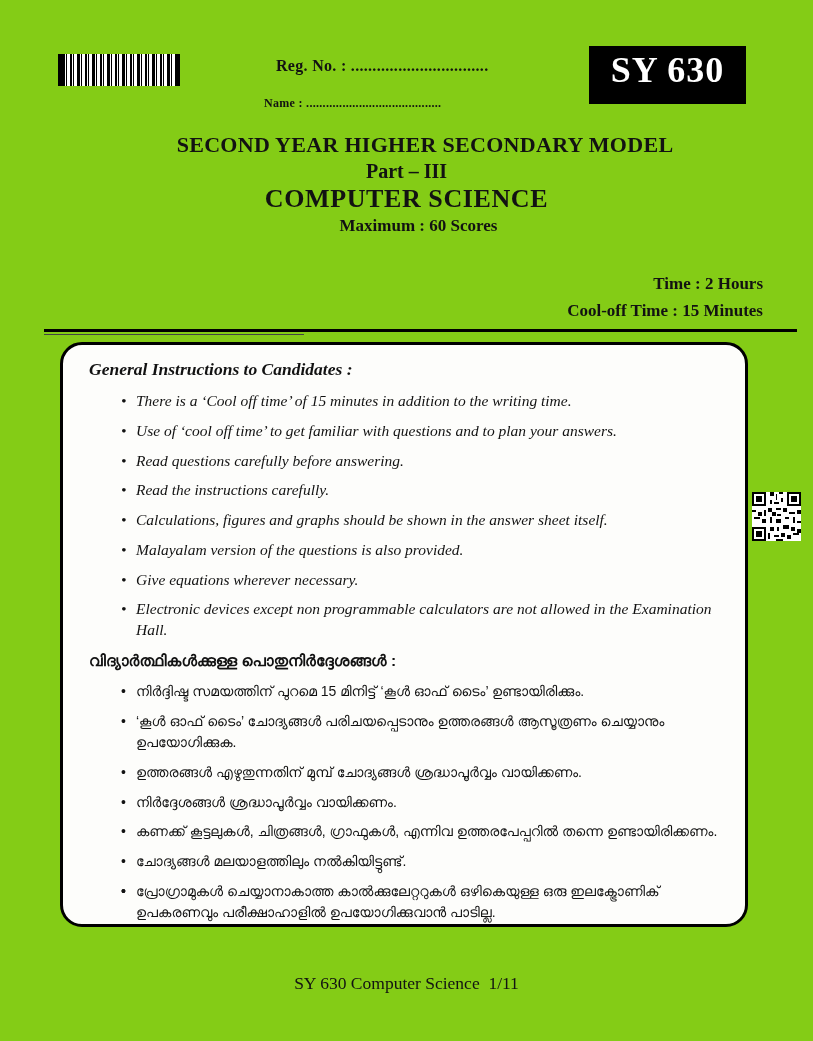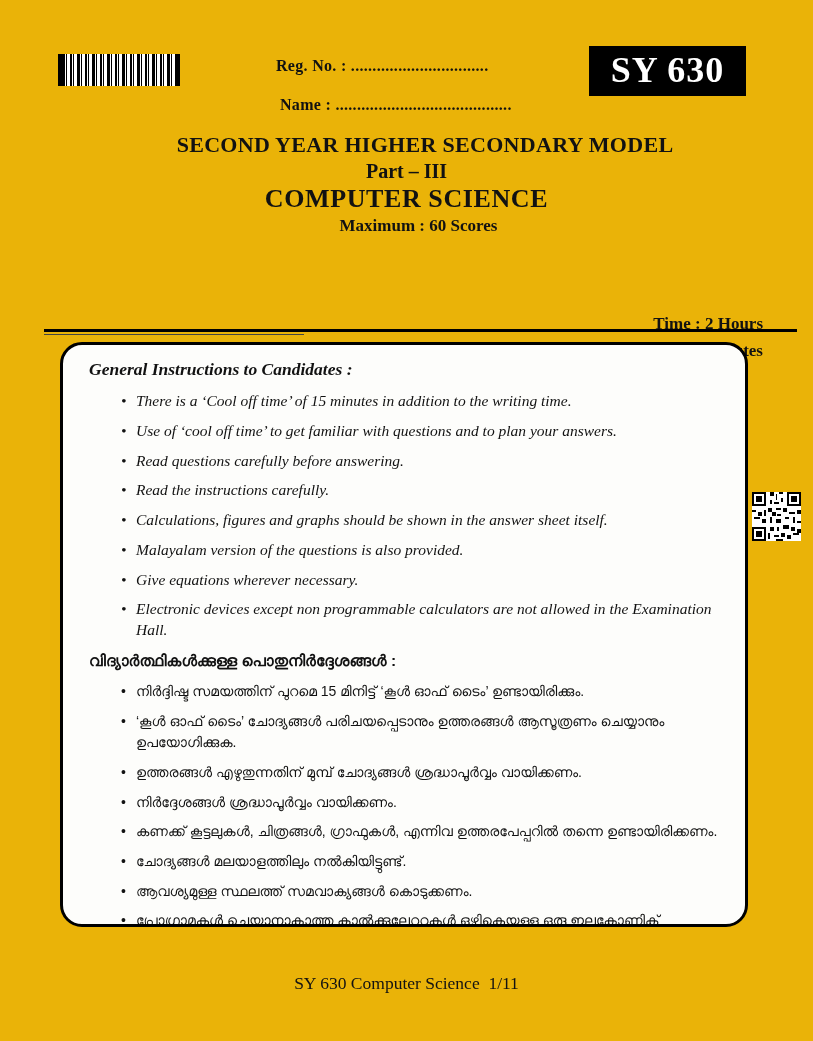--- a/index.html
+++ b/index.html
@@ -1,43 +1,43 @@
 <!DOCTYPE html>
 <html><head>
 <meta charset="utf-8">
 <style>
   html,body { margin:0; padding:0; background:#d9d9d9; }
   .page {
     position:relative; width:813px; height:1041px; margin:0 auto;
-    background:#eab308; color:#121212;
+    background:#84cc16; color:#121212;
     font-family:"Liberation Serif", serif; overflow:hidden;
   }
   
   .barcode {
     position:absolute; left:58px; top:54px; width:113px; height:32px;
     background:repeating-linear-gradient(90deg,
       #000 0 3px,#fff 3px 4px,#000 4px 5px,#fff 5px 8px,
       #000 8px 10px,#fff 10px 11px,#000 11px 12px,#fff 12px 15px);
     border-left:4px solid #000; border-right:5px solid #000;
   }
   .reg-line  { position:absolute; left:276px; top:57px;  font-weight:bold; font-size:16px; letter-spacing:0.3px; }
-  .name-line { position:absolute; left:280px; top:96px;  font-weight:bold; font-size:16px; letter-spacing:0.3px; }
+  .name-line { position:absolute; left:264px; top:96px;  font-weight:bold; font-size:12px; letter-spacing:0.3px; }
   .code-badge {
-    position:absolute; left:589px; top:46px; width:157px; height:50px;
+    position:absolute; left:589px; top:46px; width:157px; height:58px;
     background:#000; color:#fff; font-weight:bold; font-size:36px;
     text-align:center; line-height:49px; letter-spacing:1px;
   }
   
   .title-block { position:absolute; top:131px; left:0; width:100%; text-align:center; font-weight:bold; }
   .title-l1, .title-l2 { font-size:22px; line-height:27px; letter-spacing:0.3px;padding-left:37px; }
   .title-l3 { font-size:20px; line-height:27px; }
   .title-l4 { font-size:26px; line-height:28px; letter-spacing:0.6px; }
   .title-l5 { font-size:17px; line-height:25px;padding-left:24px; }
   
-  .time-block { position:absolute; top:270px; right:50px; text-align:right; font-weight:bold; font-size:17px; line-height:27px;margin-top:40px; }
+  .time-block { position:absolute; top:270px; right:50px; text-align:right; font-weight:bold; font-size:17px; line-height:27px; }
   
   .rule { position:absolute; top:329px; left:44px; width:753px; height:3px; background:#000; }
   .rule2 { position:absolute; top:334px; left:44px; width:260px; height:1px; background:#444; }
   
   .inst-box {
     position:absolute; left:60px; top:342px; width:688px; height:585px;
     border:3px solid #000; border-radius:22px; box-sizing:border-box;
     padding:14px 24px 6px 26px; overflow:hidden; background:#fdfdfb;
   }
   .inst-heading { font-style:italic; font-weight:bold; font-size:17.5px; margin:0 0 11px 0; }
@@ -98,21 +98,21 @@
 
     <div class="ml-heading">വിദ്യാർത്ഥികൾക്കുള്ള പൊതുനിർദ്ദേശങ്ങൾ :</div>
 
     <ul class="inst-list ml-list">
       <li><span class="bullet">•</span><span>നിർദ്ദിഷ്ട സമയത്തിന് പുറമെ 15 മിനിട്ട് ‘കൂൾ ഓഫ് ടൈം’ ഉണ്ടായിരിക്കും.</span></li>
       <li><span class="bullet">•</span><span>‘കൂൾ ഓഫ് ടൈം’ ചോദ്യങ്ങൾ പരിചയപ്പെടാനും ഉത്തരങ്ങൾ ആസൂത്രണം ചെയ്യാനും ഉപയോഗിക്കുക.</span></li>
       <li><span class="bullet">•</span><span>ഉത്തരങ്ങൾ എഴുതുന്നതിന് മുമ്പ് ചോദ്യങ്ങൾ ശ്രദ്ധാപൂർവ്വം വായിക്കണം.</span></li>
       <li><span class="bullet">•</span><span>നിർദ്ദേശങ്ങൾ ശ്രദ്ധാപൂർവ്വം വായിക്കണം.</span></li>
       <li><span class="bullet">•</span><span>കണക്ക് കൂട്ടലുകൾ, ചിത്രങ്ങൾ, ഗ്രാഫുകൾ, എന്നിവ ഉത്തരപേപ്പറിൽ തന്നെ ഉണ്ടായിരിക്കണം.</span></li>
       <li><span class="bullet">•</span><span>ചോദ്യങ്ങൾ മലയാളത്തിലും നൽകിയിട്ടുണ്ട്.</span></li>
-      <li><span class="bullet">•</span><span>ആവശ്യമുള്ള സ്ഥലത്ത് സമവാക്യങ്ങൾ കൊടുക്കണം.</span></li>
+      <li><span class="bullet">•</span></li>
       <li><span class="bullet">•</span><span>പ്രോഗ്രാമുകൾ ചെയ്യാനാകാത്ത കാൽക്കുലേറ്ററുകൾ ഒഴികെയുള്ള ഒരു ഇലക്ട്രോണിക് ഉപകരണവും പരീക്ഷാഹാളിൽ ഉപയോഗിക്കുവാൻ പാടില്ല.</span></li>
     </ul>
   </div>
 
   <svg class="qr" viewBox="0 0 25 25" shape-rendering="crispEdges" xmlns="http://www.w3.org/2000/svg">
     <rect x="0" y="0" width="25" height="25" fill="#fff"></rect>
     <g fill="#000">
       <rect x="0" y="0" width="7" height="7"></rect>
         <rect x="1" y="1" width="5" height="5" fill="#fff"></rect>
         <rect x="2" y="2" width="3" height="3"></rect>

